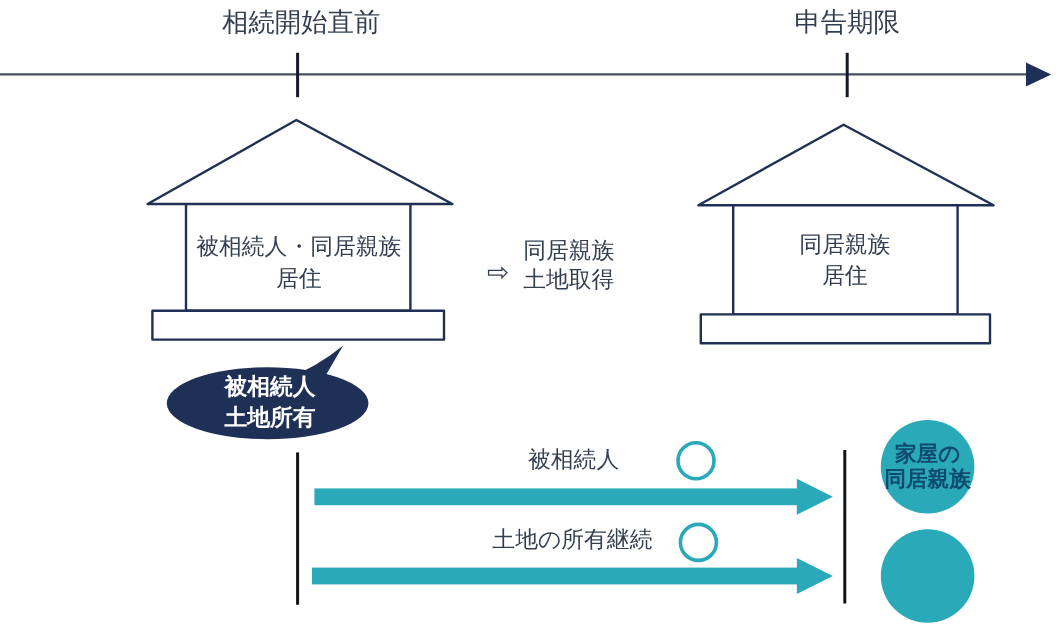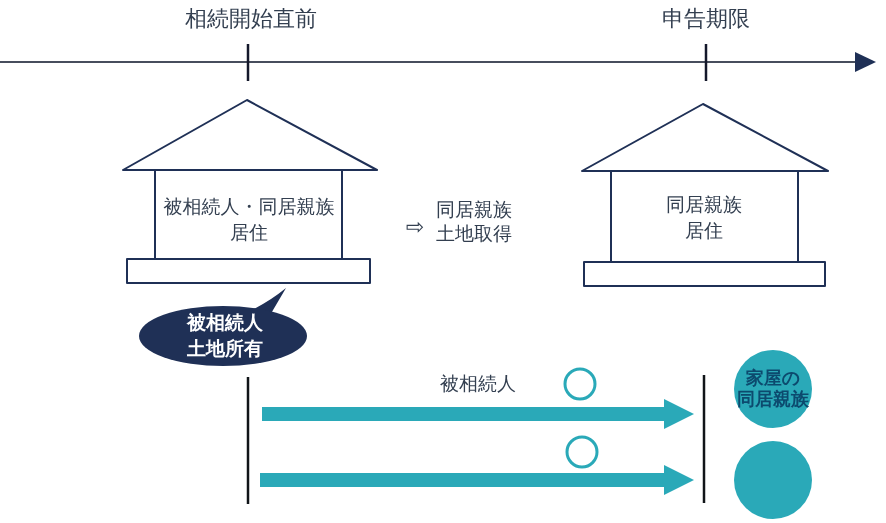--- a/index.html
+++ b/index.html
@@ -103,19 +103,20 @@
     <span style="display:block;">同居親族</span>
     <span style="display:block;">居住</span>
   </div>
 
   <div class="txt bubbletext" style="left:225px;top:336px;">
     <span style="display:block;">被相続人</span>
     <span style="display:block;">土地所有</span>
   </div>
 
   <div class="txt condlabel" style="left:478px;top:384px;">被相続人</div>
+  <div class="txt condlabel" style="left:477px;top:451px;">土地の所有継続</div>
 
   <div class="txt badgetext" style="left:773px;top:389px;">
     <span style="display:block;">家屋の</span>
     <span style="display:block;">同居親族</span>
   </div>
 
 </div>
 
 </body></html>

